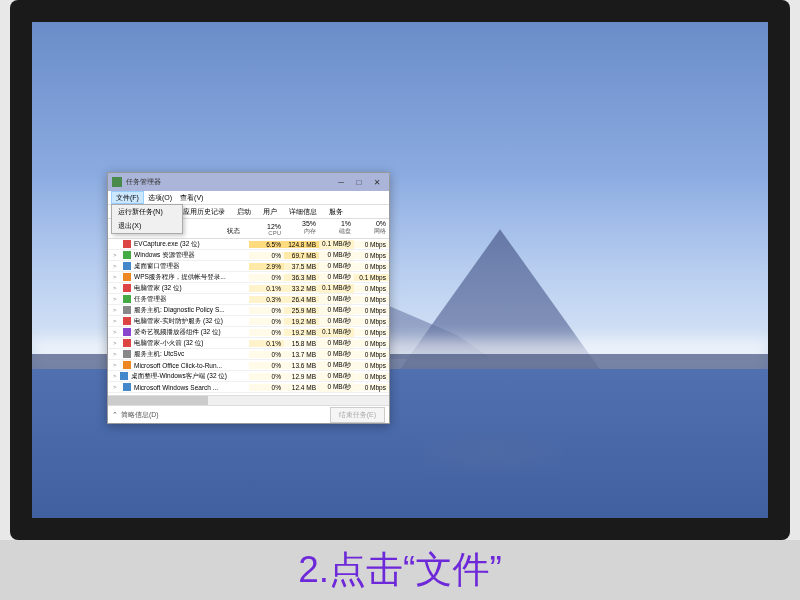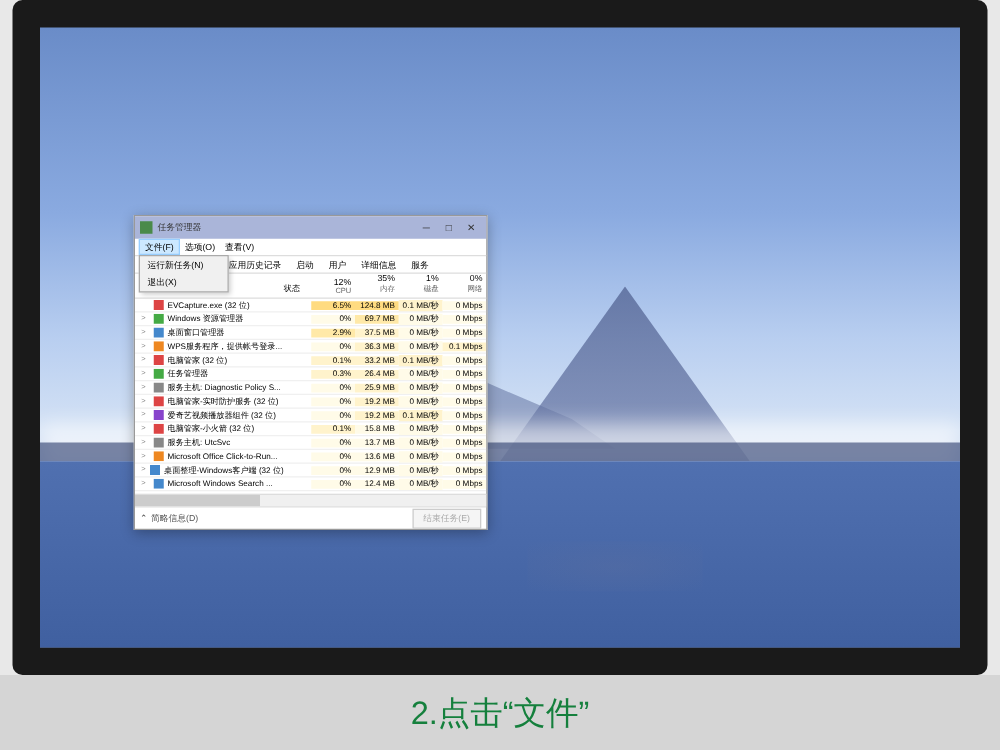--- a/index.html
+++ b/index.html
@@ -44,21 +44,21 @@
 .heat-1 { background: #fff3cc; }
 .heat-2 { background: #ffe9a8; }
 .heat-3 { background: #ffdb80; }
 .scrollbar-h { height: 10px; background: #f0f0f0; border-top: 1px solid #ddd; display: flex; }
 .scroll-thumb { width: 100px; height: 100%; background: #ccc; }
 .statusbar { height: 18px; border-top: 1px solid #ddd; display: flex; align-items: center; justify-content: space-between; padding: 0 4px; font-size: 7px; }
 .status-left { display: flex; align-items: center; gap: 3px; cursor: pointer; color: #555; }
 .end-task-btn { padding: 2px 8px; border: 1px solid #ccc; background: #f5f5f5; color: #aaa; font-size: 7px; }
 
 .caption-bar { position: absolute; bottom: 0; left: 0; width: 800px; height: 60px; background: rgba(200,200,200,0.6); display: flex; align-items: center; justify-content: center; }
-.caption-text { font-size: 26px; color: #15803d; font-weight: 500; }
+.caption-text { font-size: 37px; color: #6d28d9; font-weight: 500; }
 
 .ic-red { background: #d44; }
 .ic-blue { background: #48c; }
 .ic-green { background: #4a4; }
 .ic-orange { background: #e82; }
 .ic-purple { background: #84c; }
 .ic-gray { background: #888; }
 </style>
 </head>
 <body>

